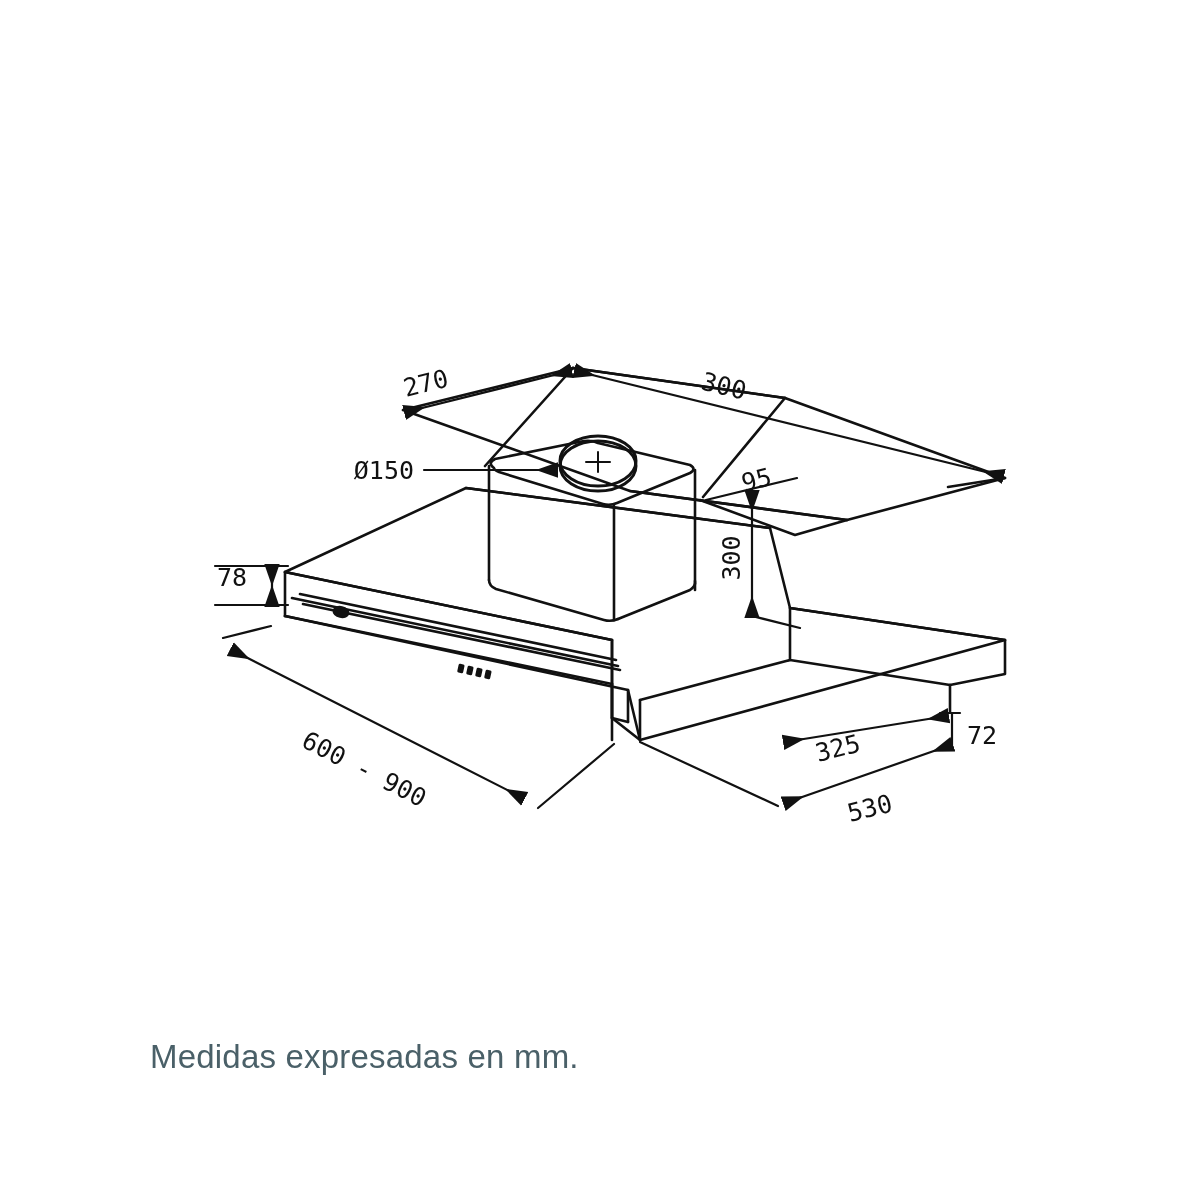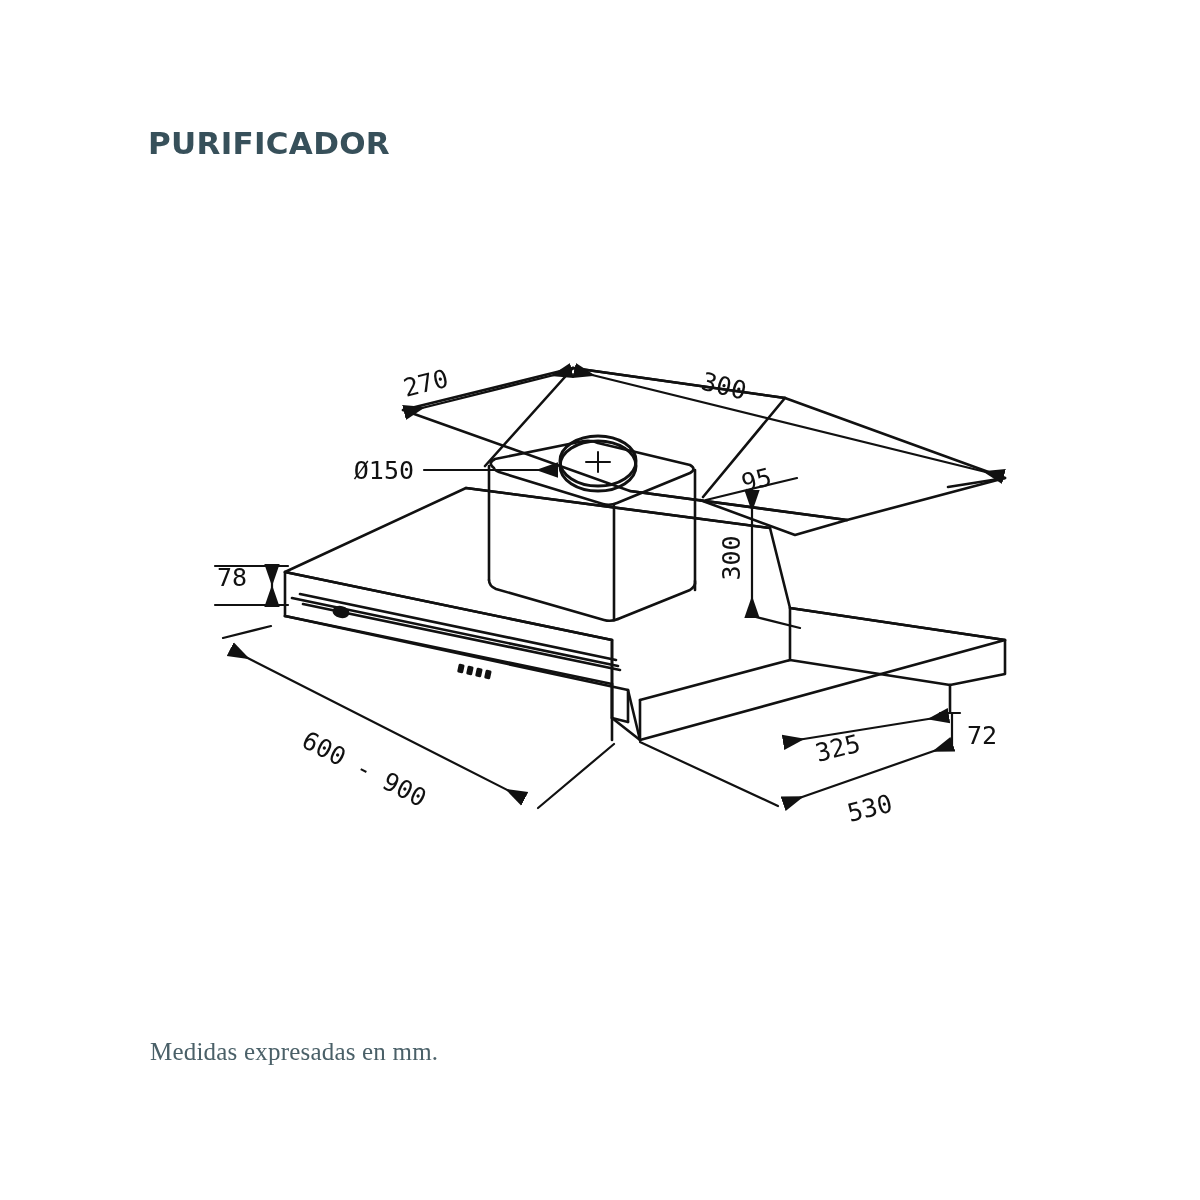--- a/index.html
+++ b/index.html
@@ -45,22 +45,22 @@
     color: #37505a;
     position: relative;
     top: -3px;
   }
 
   
   #caption {
     position: absolute;
     left: 150px;
     top: 1038px;
-    font-family: Liberation Serif, serif;
-    font-size: 25px;
+    font-family: Liberation Sans, sans-serif;
+    font-size: 33px;
     color: #4a6068;
     letter-spacing: 0.2px;
     white-space: nowrap;
     user-select: none;
   }
 
   
   #drawing-canvas {
     position: absolute;
     left: 0;
@@ -72,21 +72,20 @@
     font-family: "DejaVu Sans Mono", monospace;
     font-size: 25px;
     fill: #111111;
     letter-spacing: 0px;
   }
 </style>
 </head>
 <body>
 
 <div id="title-block">
-  <div class="title-line" style="color: rgb(55, 80, 90);">PURIFICADOR</div>
 </div>
 
 <svg id="drawing-canvas" viewBox="0 0 1200 1200">
 
   <g fill="none" stroke="#111111" stroke-width="2.6" stroke-linecap="round" stroke-linejoin="round">
 
     <g>
 
       <path d="M 403,410 L 573,368 L 785,398 L 1005,478 L 847,520 L 630,491 Z" stroke-width="2.6"></path>
 

